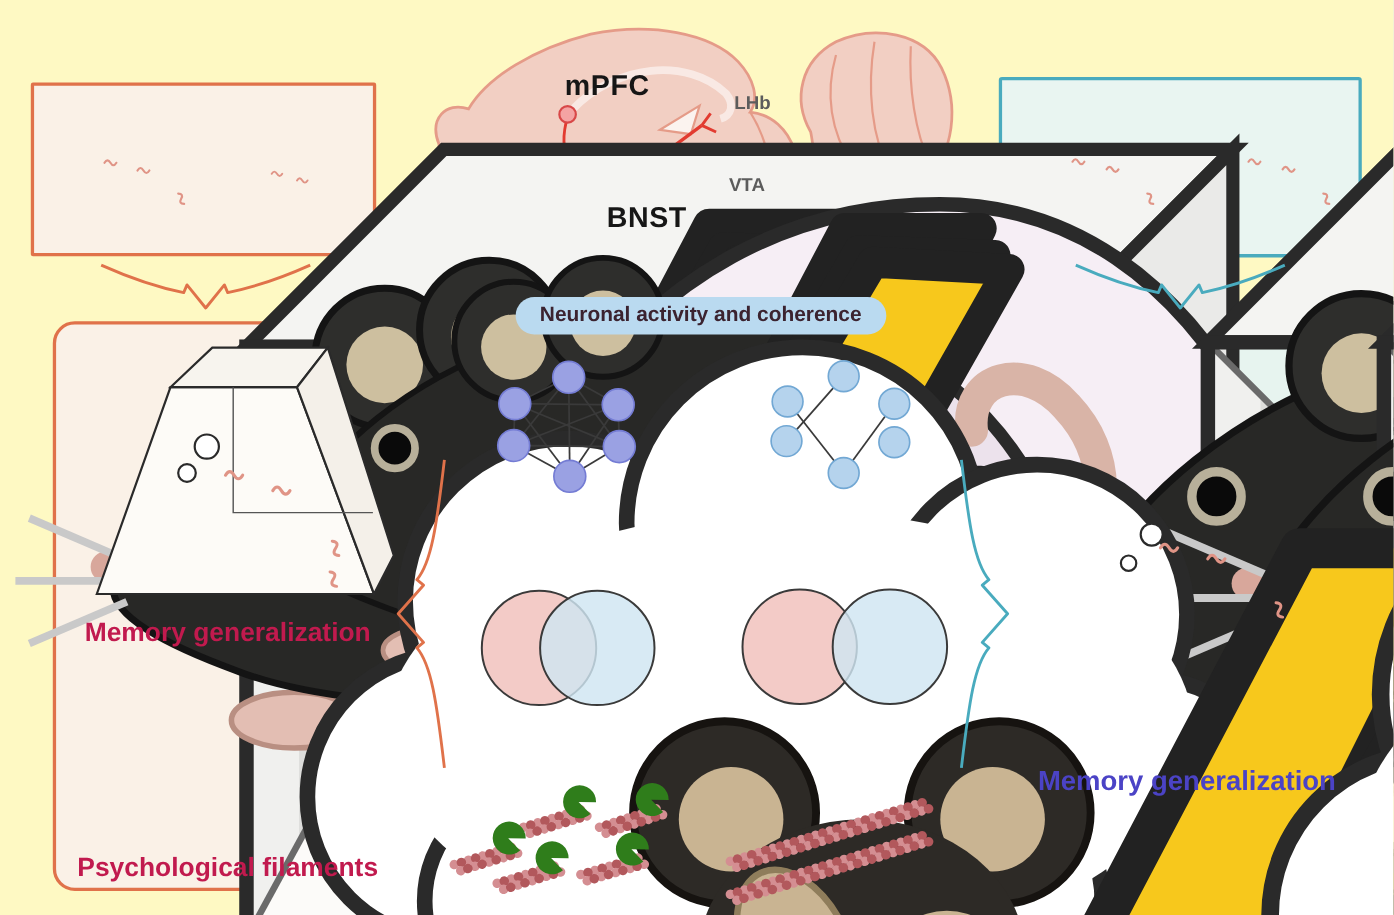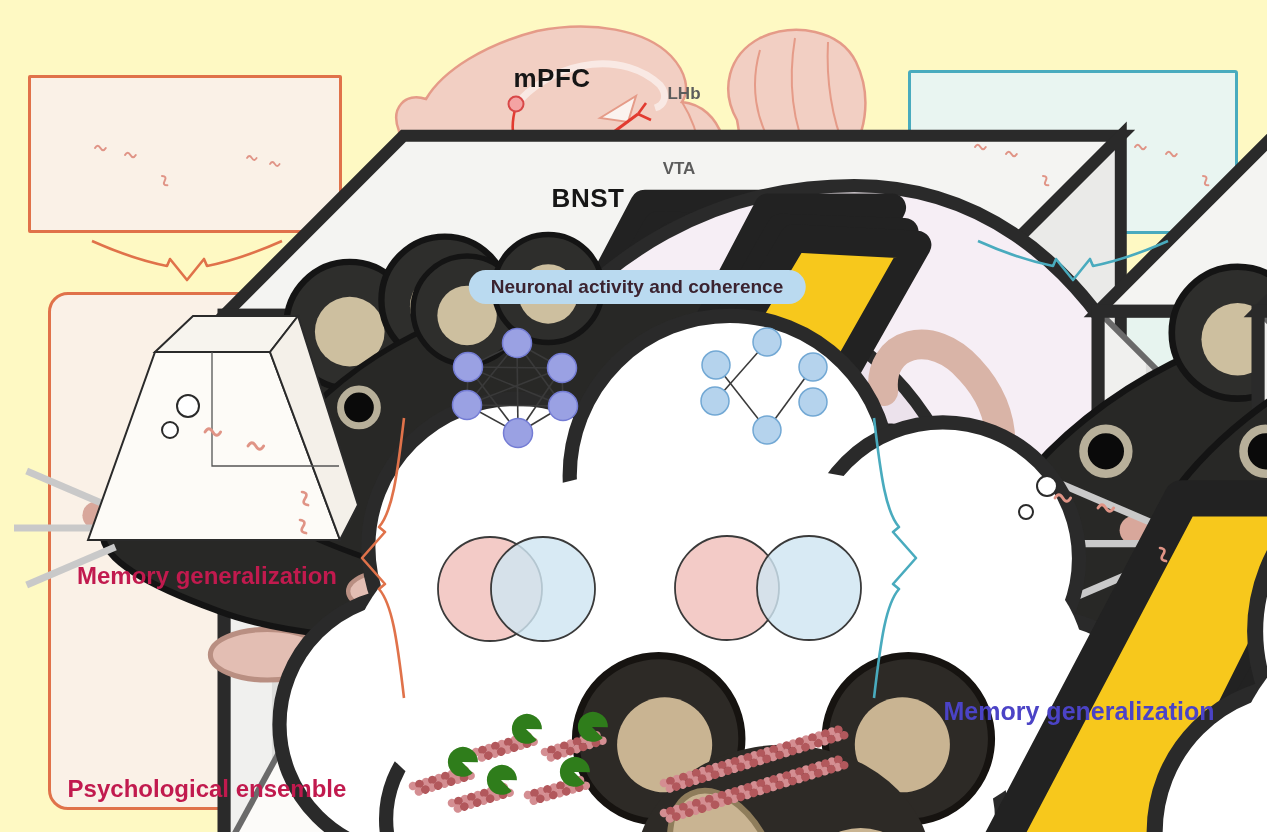--- a/index.html
+++ b/index.html
@@ -303,18 +303,18 @@
       <use href="#cloud" transform="translate(1015,350) scale(0.95)"></use>
     </g>
   </svg>
 
   <div class="lbl brain-big" style="left:552px;top:78px;">mPFC</div>
   <div class="lbl brain-small" style="left:660px;top:94px;padding-left:48px;">LHb</div>
   <div class="lbl brain-big" style="left:564px;top:198px;margin-left:24px;">BNST</div>
   <div class="lbl brain-small" style="left:679px;top:169px;text-align:center;">VTA</div>
 
   <div class="lbl crimson" style="left:207px;top:576px;">Memory generalization</div>
-  <div class="lbl crimson" style="left:207px;top:789px;">Psychological ensemble</div>
+  <div class="lbl crimson" style="left:207px;top:789px;">Psychological filaments</div>
   <div class="lbl indigo" style="left:1079px;top:711px;">Memory generalization</div>
 
   <div class="pill" style="left:637px;top:287px;">Neuronal activity and coherence</div>
 
 </div>
 
 </body></html>

